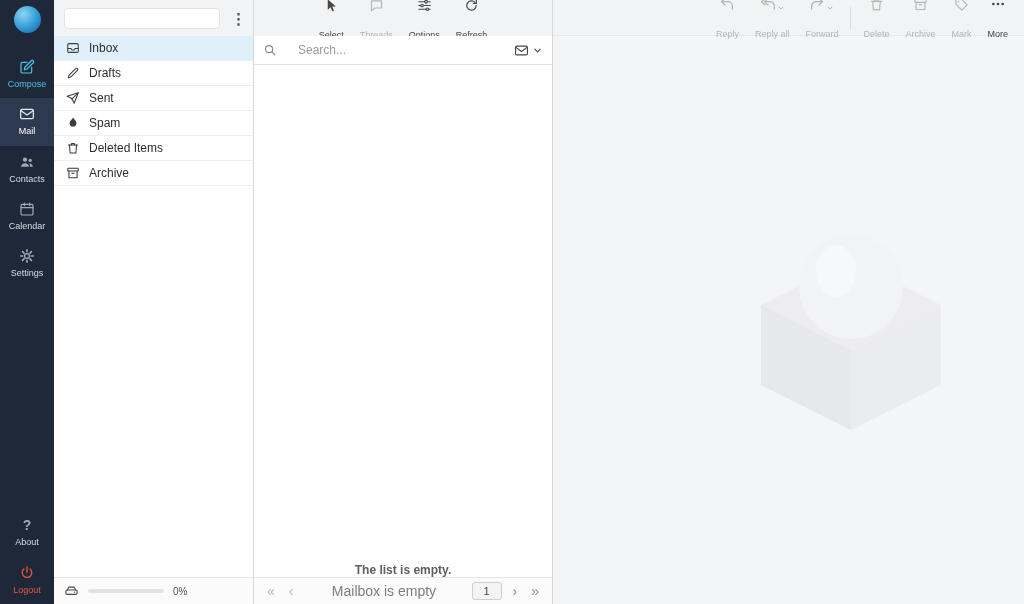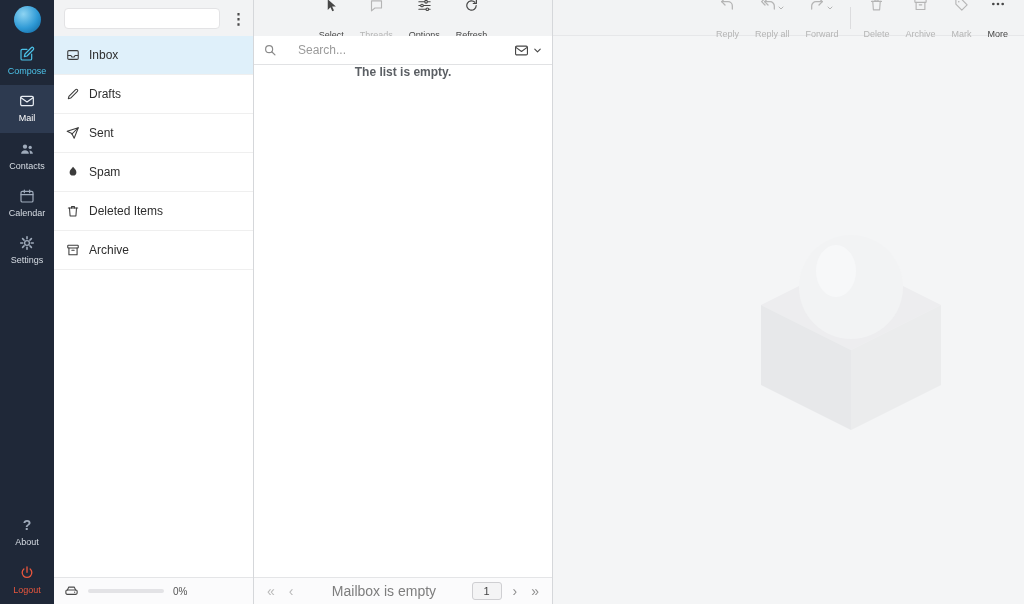--- a/index.html
+++ b/index.html
@@ -3,21 +3,21 @@
 <meta charset="utf-8">
 <style>
   * { box-sizing: border-box; margin: 0; padding: 0; }
   html,body { width:1024px; height:604px; }
   body { font-family:"Liberation Sans", sans-serif; background:#fff; overflow:hidden; }
   .app { display:flex; width:1024px; height:604px; }
   svg { display:block; }
 
   
   .sidebar { width:54px; flex-shrink:0; background:#1f2838; color:#aeb9c6;
-             display:flex; flex-direction:column; align-items:flex-end; }
+             display:flex; flex-direction:column; align-items:flex-end;gap:13px; }
   .logo { width:54px; height:38px; display:flex; align-items:center; justify-content:center; cursor:pointer; }
   .logo-circle { width:27px; height:27px; border-radius:50%;
                  background:radial-gradient(circle at 35% 30%, #8ed4f2, #2f9ad6 55%, #0c5e96); }
   .snav { width:100%; display:flex; flex-direction:column; align-items:center; }
   .snav-item { width:100%; padding:8px 2px 9px; display:flex; flex-direction:column;
                align-items:center; gap:4px; font-size:9px; line-height:1.15;
                text-align:center; color:#d7dde4; cursor:pointer; }
   .snav-item .sicon { color:#9fabbb; }
   .snav-item.compose, .snav-item.compose .sicon { color:#4cc2e8; }
   .snav-item.active { background:#2d3a50; color:#ffffff; }
@@ -45,41 +45,41 @@
   .content-toolbar { justify-content:flex-end; padding-right:8px; border-bottom:1px solid #e6e7e9; }
 
   .tbtn { display:flex; flex-direction:column; align-items:center; gap:17px;
           font-size:9px; color:#474747; padding:2px 8px; cursor:pointer; }
   .tbtn .ticon { display:flex; align-items:flex-end; gap:1px; height:16px; }
   .tbtn.disabled { color:#b5b5b5; cursor:default; }
   .tsep { width:1px; height:22px; background:#dcdcde; margin:0 4px; }
 
   
   .folder-list { list-style:none; flex:1; overflow:hidden; }
-  .folder { height:39px; display:flex; align-items:center; gap:9px; padding:0 12px;
+  .folder { height:25px; display:flex; align-items:center; gap:9px; padding:0 12px;
             border-bottom:1px solid #efefef; font-size:12px; color:#2e2e2e; cursor:pointer; }
   .folder .ficon { color:#3c3c3c; }
   .folder.active { background:#dff0fa; }
 
   .col-footer { height:27px; flex-shrink:0; border-top:1px solid #e4e5e7; background:#fbfbfc;
                 display:flex; align-items:center; padding:0 10px; }
   .folders-footer { gap:9px; color:#4a4a4a; }
   .quota-track { width:76px; height:4px; border-radius:2px; background:#e3e3e6; overflow:hidden; }
   .quota-fill { width:0%; height:100%; background:#4cc2e8; }
   .quota-label { font-size:10px; color:#555; }
 
   
   .search-row { height:29px; flex-shrink:0; display:flex; align-items:center; gap:21px;
                 padding:0 9px; border-bottom:1px solid #e1e2e4; background:#fff; }
   .search-row .micon { color:#8a8a8a; }
   .search-input { flex:1; border:none; outline:none; font-size:12px; color:#444; background:transparent; }
   .search-input::placeholder { color:#9b9b9b; }
   .scope { display:flex; align-items:center; gap:3px; color:#474747; cursor:pointer; }
 
-  .empty-area { flex:1; display:flex; align-items:flex-start; justify-content:center; }
+  .empty-area { flex:1; display:flex; align-items:flex-end; justify-content:center; }
   .empty-text { font-size:12px; font-weight:bold; color:#5b5f64; }
 
   .list-footer { gap:8px; font-size:13px; color:#9a9a9a; }
   .page-arrow { cursor:pointer; padding:0 3px; color:#8f8f8f; font-size:14px; }
   .page-arrow.dim { color:#b9b9b9; }
   .footer-status { flex:1; text-align:center; font-size:14px; color:#7d7d7d; }
   .page-input { width:30px; height:18px; border:1px solid #cfcfd2; border-radius:3px;
                 background:#f4f4f5; font-size:11px; text-align:center; color:#444; outline:none; }
 
   

